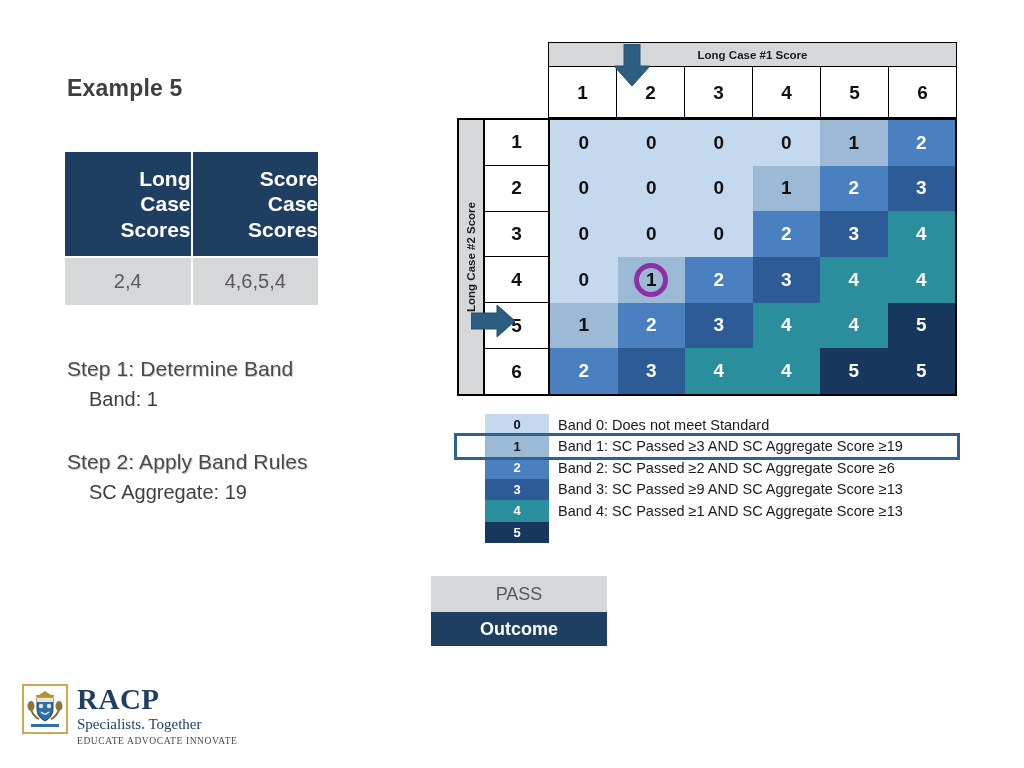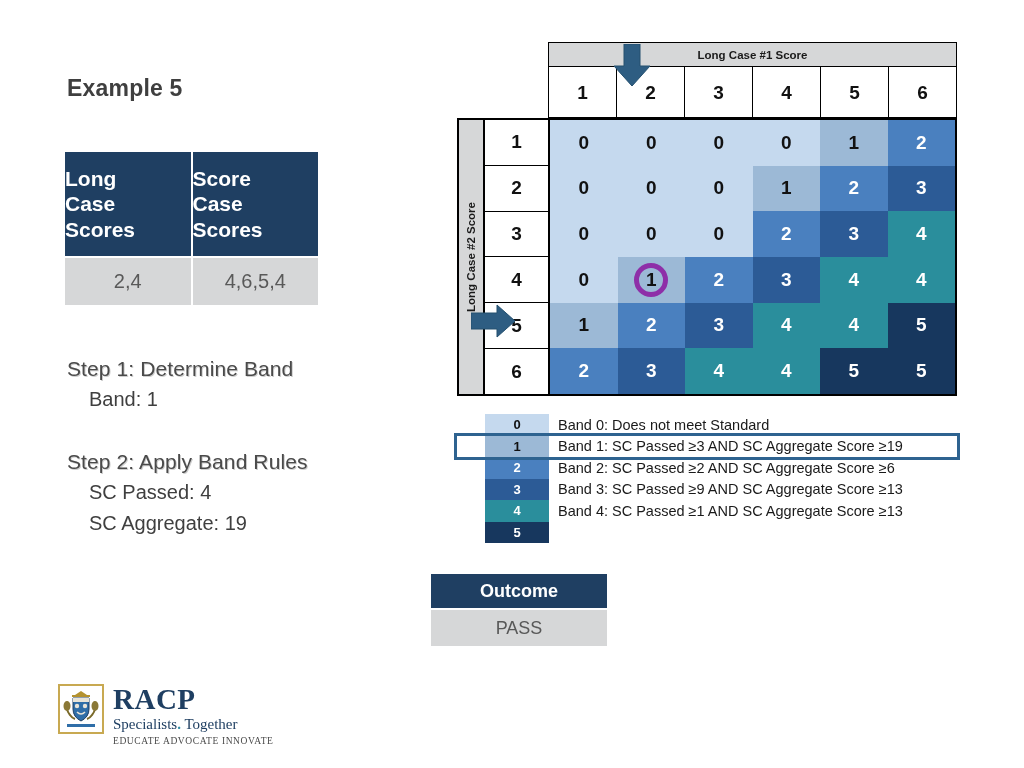--- a/index.html
+++ b/index.html
@@ -43,21 +43,21 @@
   }
   #scores-table th {
     background: #1f3f62;
     color: #ffffff;
     font-size: 21px;
     font-weight: bold;
     line-height: 1.22;
     width: 126px;
     height: 104px;
     vertical-align: middle;
-    text-align: left;
+    text-align: right;
     padding: 0;
   }
   #scores-table td {
     background: #d6d7d8;
     color: #595959;
     font-size: 20px;
     text-align: center;
     height: 47px;
     padding: 0;
     vertical-align: middle;
@@ -80,21 +80,20 @@
     margin: 0 0 2px 22px;
     line-height: 1.45;
   }
 
   
   #racp-logo {
     position: absolute;
     left: 22px; top: 684px;
     display: flex;
     align-items: flex-start;
-    margin-left: 36px;
   }
   #logo-crest {
     width: 46px; height: 50px;
     border: 2px solid #c8a951;
     box-sizing: border-box;
     background: #ffffff;
     margin-right: 9px;
     position: relative;
     flex: none;
   }
@@ -354,21 +353,20 @@
   </tbody>
     </table>
 
   <div class="step-block" id="step1-block">
     <div class="step-heading">Step 1: Determine Band</div>
     <div class="step-line">Band: 1</div>
   </div>
 
   <div class="step-block" id="step2-block">
     <div class="step-heading">Step 2: Apply Band Rules</div>
-    <div class="step-line">SC Passed: 4</div>
     <div class="step-line">SC Aggregate: 19</div>
   </div>
 
   <div id="racp-logo">
     <div id="logo-crest">
       <svg width="42" height="46" viewBox="0 0 42 46" aria-hidden="true">
         <rect x="0" y="0" width="42" height="46" fill="#ffffff"></rect>
         <path d="M21 5 L15 9 L27 9 Z" fill="#b4922f"></path>
         <rect x="12" y="9" width="18" height="2" fill="#b4922f"></rect>
         <path d="M13 12 h16 v11 q0 8 -8 12 q-8 -4 -8 -12 z" fill="#2f6ea8" stroke="#1f3f62" stroke-width="1"></path>
@@ -561,15 +559,15 @@
     <div class="legend-row">
       <div class="legend-swatch" style="background: rgb(42, 142, 156); color: rgb(255, 255, 255);">4</div>
       <div class="legend-text">Band 4: SC Passed ≥1 AND SC Aggregate Score ≥13</div>
     </div>
     <div class="legend-row">
       <div class="legend-swatch" style="background: rgb(23, 55, 94); color: rgb(255, 255, 255);">5</div>
     </div>
   </div>
 
 <div id="outcome-box">
+  <div id="outcome-value">PASS</div>
   <div id="outcome-header">Outcome</div>
-  <div id="outcome-value">PASS</div>
 </div>
 
 </body></html>

